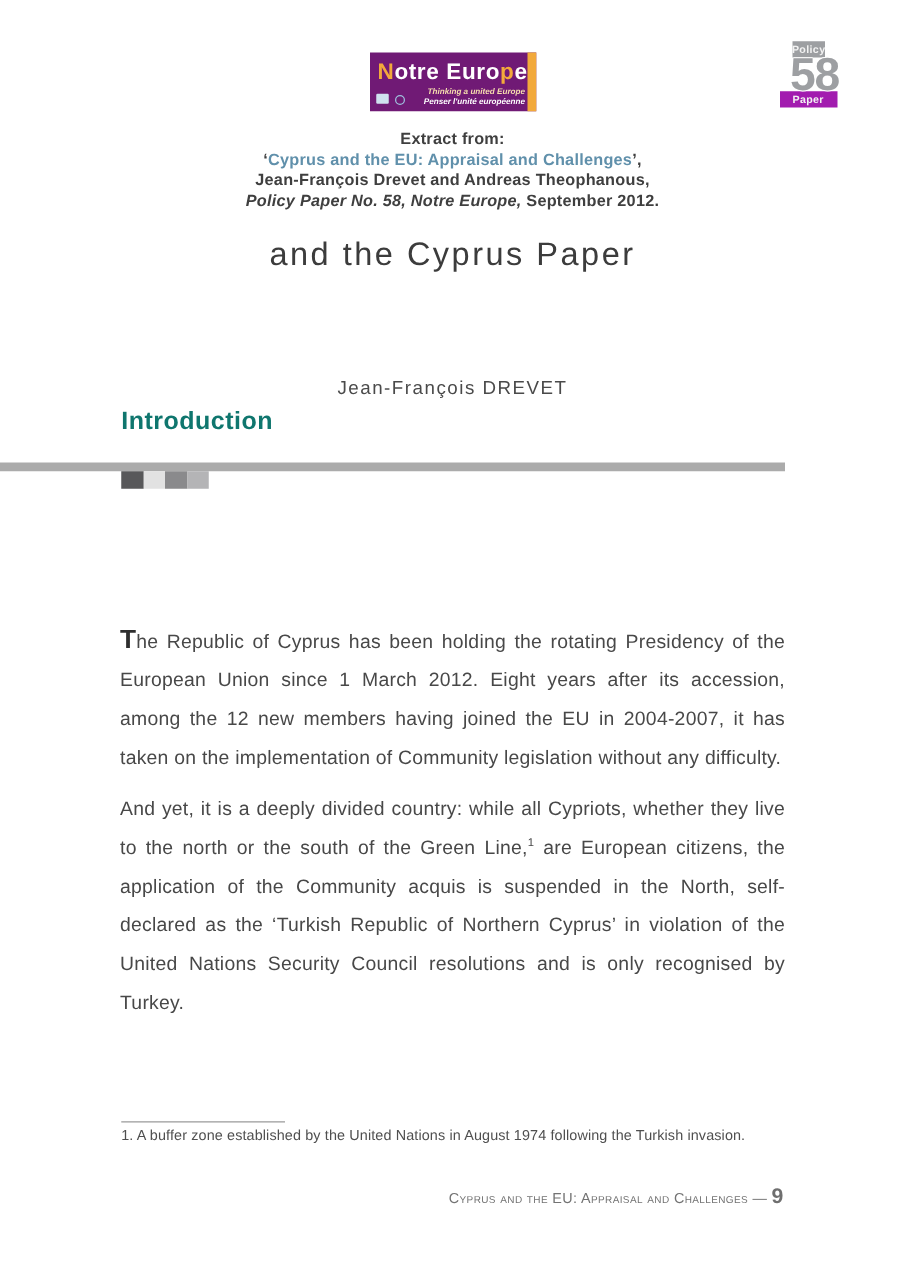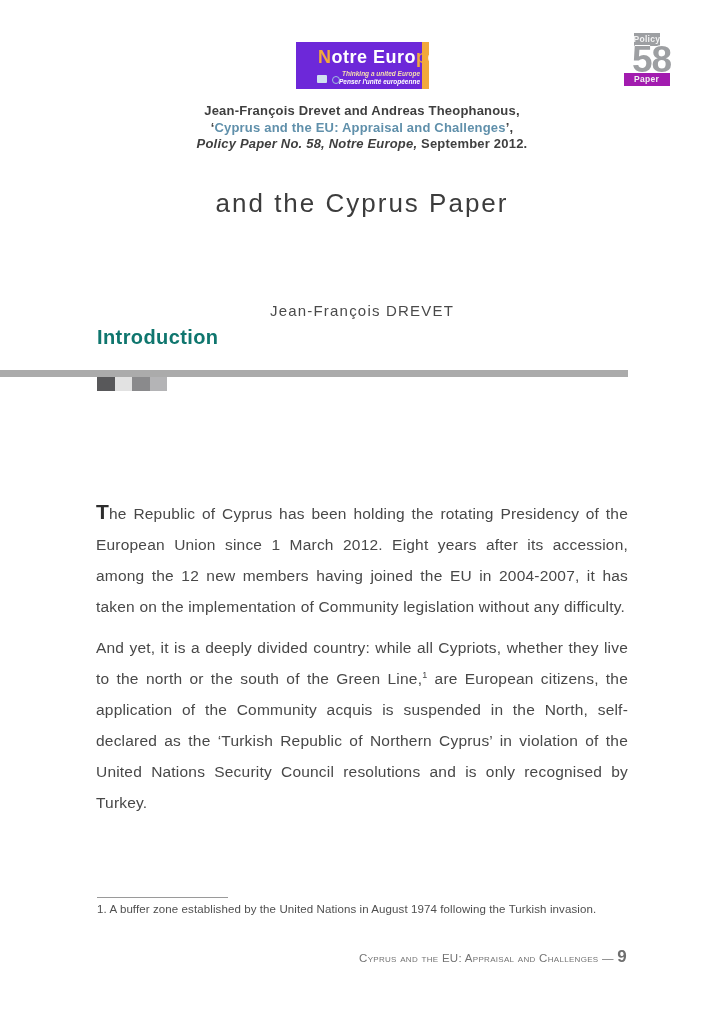--- a/index.html
+++ b/index.html
@@ -111,21 +111,21 @@
   }
   .page-footer .pgnum {
     font-size:17px; font-weight:bold; font-variant:normal; color:#6f6f6f;
   }
 </style>
 </head>
 <body>
 
 <div class="page">
 
-  <div class="logo" style="background: #6d28d9; padding-left: 16px;">
+  <div class="logo" style="background: #701a75;">
     <div class="logo-main">
       <div class="logo-brand">
         <span class="accent" style="color: rgb(242, 169, 59);">N</span><span>otre Euro</span><span class="accent" style="color: rgb(242, 169, 59);">p</span><span>e</span>
       </div>
       <span class="eu-flag"></span>
       <span class="logo-circle"></span>
       <div class="logo-tagline">
         <div class="en">Thinking a united Europe</div>
         <div>Penser l'unité européenne</div>
       </div>
@@ -133,24 +133,25 @@
     <div class="logo-strip" style="background: rgb(242, 169, 59);"></div>
   </div>
 
   <div class="badge">
     <div class="badge-bar top" style="background: rgb(157, 159, 162);">Policy</div>
     <div class="badge-number" style="color: rgb(157, 159, 162);">58</div>
     <div class="badge-bar bottom" style="background: #a21caf;">Paper</div>
   </div>
 
   <div class="extract">
-    <div>Jean-François Drevet and Andreas Theophanous,</div>
+    <div>Extract from:</div>
     <div>
       <span>‘</span><span class="title-accent" style="color: rgb(96, 144, 171);">Cyprus and the EU: Appraisal and Challenges</span><span>’,</span>
     </div>
+    <div>Jean-François Drevet and Andreas Theophanous,</div>
     <div class="cite">
       <span class="italic">Policy Paper No. 58, Notre Europe,</span><span> September 2012.</span>
     </div>
   </div>
 
   <div class="part-title">
     <div>and the Cyprus Paper</div>
   </div>
 
   <div class="author">Jean-François DREVET</div>

